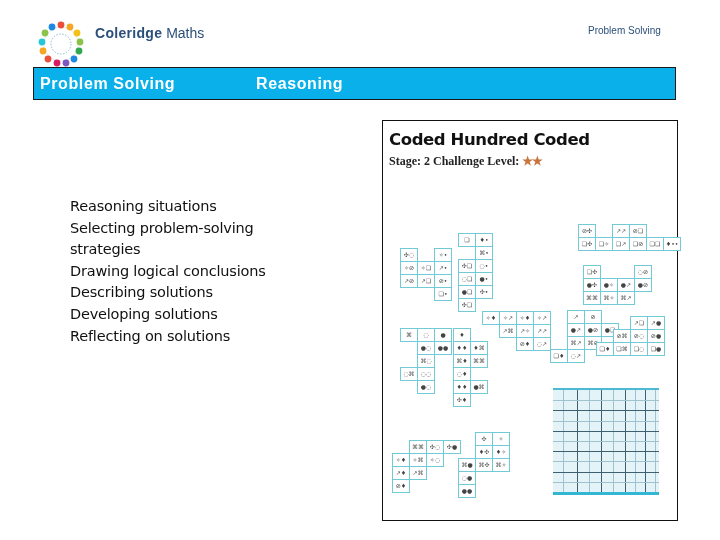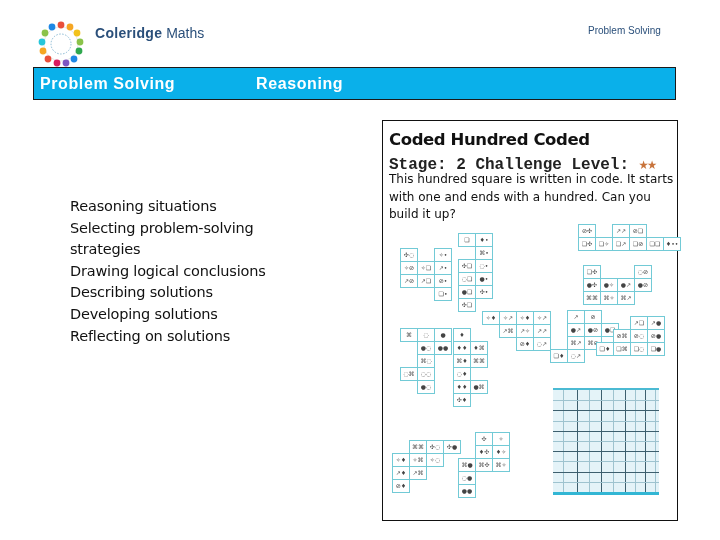--- a/index.html
+++ b/index.html
@@ -13,21 +13,21 @@
     .banner { position: absolute; left: 33px; top: 67px; width: 643px; height: 33px; background: #0ab0ea; border: 1px solid #1a1a1a; box-sizing: border-box; }
     .banner span { position: absolute; top: 7px; color: #ffffff; font-weight: bold; font-size: 16px; letter-spacing: 0.6px; font-family: "Liberation Sans", sans-serif; }
     .banner .b1 { left: 6px; }
     .banner .b2 { left: 222px; }
 
     .skills { position: absolute; left: 70px; top: 196px; font-family: "DejaVu Sans", sans-serif; font-size: 14.5px; line-height: 21.6px; color: #111; letter-spacing: -0.2px; }
     .skills div { white-space: nowrap; }
 
     .card { position: absolute; left: 382px; top: 120px; width: 296px; height: 401px; border: 1.5px solid #111; box-sizing: border-box; background: #fff; }
     .card-title { position: absolute; left: 6px; top: 9px; font-family: "DejaVu Sans", sans-serif; font-weight: bold; font-size: 16.5px; color: #111; letter-spacing: -0.4px; white-space: nowrap; }
-    .card-stage { position: absolute; left: 6px; top: 33px; font-family: Liberation Mono, monospace; font-weight: bold; font-size: 16px; color: #222; white-space: nowrap; }
+    .card-stage { position: absolute; left: 6px; top: 33px; font-family: Liberation Serif, serif; font-weight: bold; font-size: 12px; color: #222; white-space: nowrap; }
     .stars { color: #c8743c; letter-spacing: -1px; }
     .card-desc { position: absolute; left: 6px; top: 50px; width: 285px; font-family: "DejaVu Sans", sans-serif; font-size: 12px; line-height: 17.5px; color: #111; }
 
     .piece { position: absolute; }
     .cell { position: absolute; width: 18px; height: 14px; border: 1px solid #72cad6; box-sizing: border-box; font-size: 6px; color: #444; text-align: center; line-height: 12px; font-family: "DejaVu Sans", sans-serif; background: #fff; overflow: hidden; white-space: nowrap; }
 
     .grid { position: absolute; left: 553px; top: 388px; width: 106px; height: 107px; background: #e4f3f8; border-top: 2px solid #4bbad3; border-bottom: 3px solid #32b6d4; box-sizing: border-box; }
     .grid .gl { position: absolute; background: #3d5f6e; }
     .grid .gl.v { top: 0; bottom: 0; width: 1px; }
     .grid .gl.h { left: 0; right: 0; height: 1px; }
@@ -79,21 +79,20 @@
   <div>Developing solutions</div>
   <div>Reflecting on solutions</div>
 </div>
 
 <div class="card">
   <div class="card-title">Coded Hundred Coded</div>
   <div class="card-stage">
     <span>Stage: 2 Challenge Level:</span>
     <span class="stars">★★</span>
   </div>
-  <div class="card-desc">This hundred square is written in code. It starts with one and ends with a hundred. Can you build it up?</div>
 </div>
 
 <div id="pieces">
     <div class="piece" style="left: 400px; top: 248px;">
       <div class="cell" style="left: 0px; top: 0px;">✣◌</div>
       <div class="cell" style="left: 34px; top: 0px;">✧•</div>
       <div class="cell" style="left: 0px; top: 13px;">✧⊘</div>
       <div class="cell" style="left: 17px; top: 13px;">✧❏</div>
       <div class="cell" style="left: 34px; top: 13px;">↗•</div>
       <div class="cell" style="left: 0px; top: 26px;">↗⊘</div>

